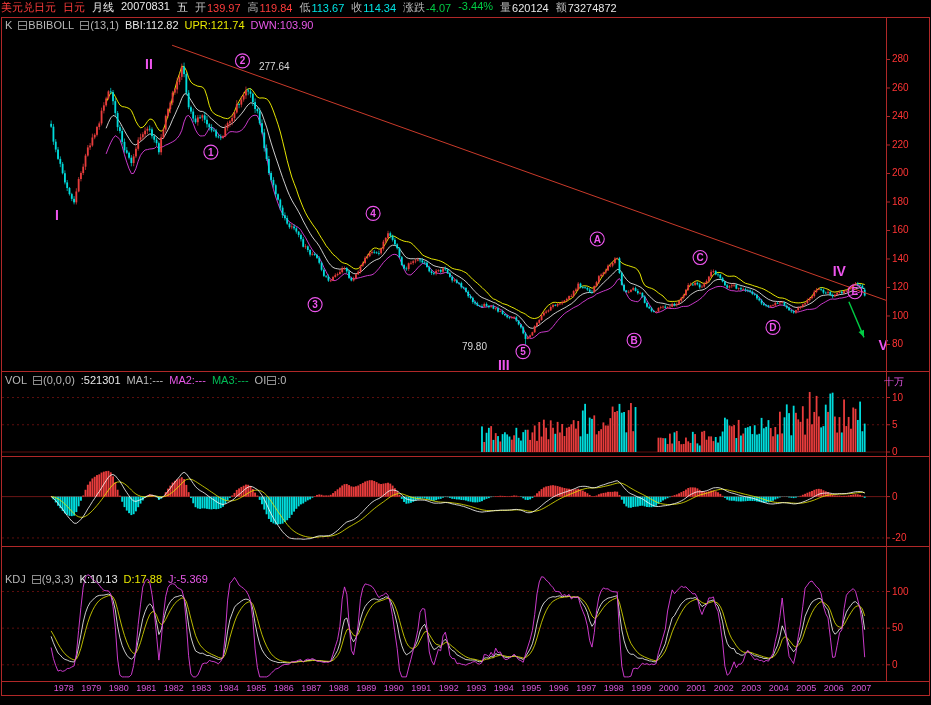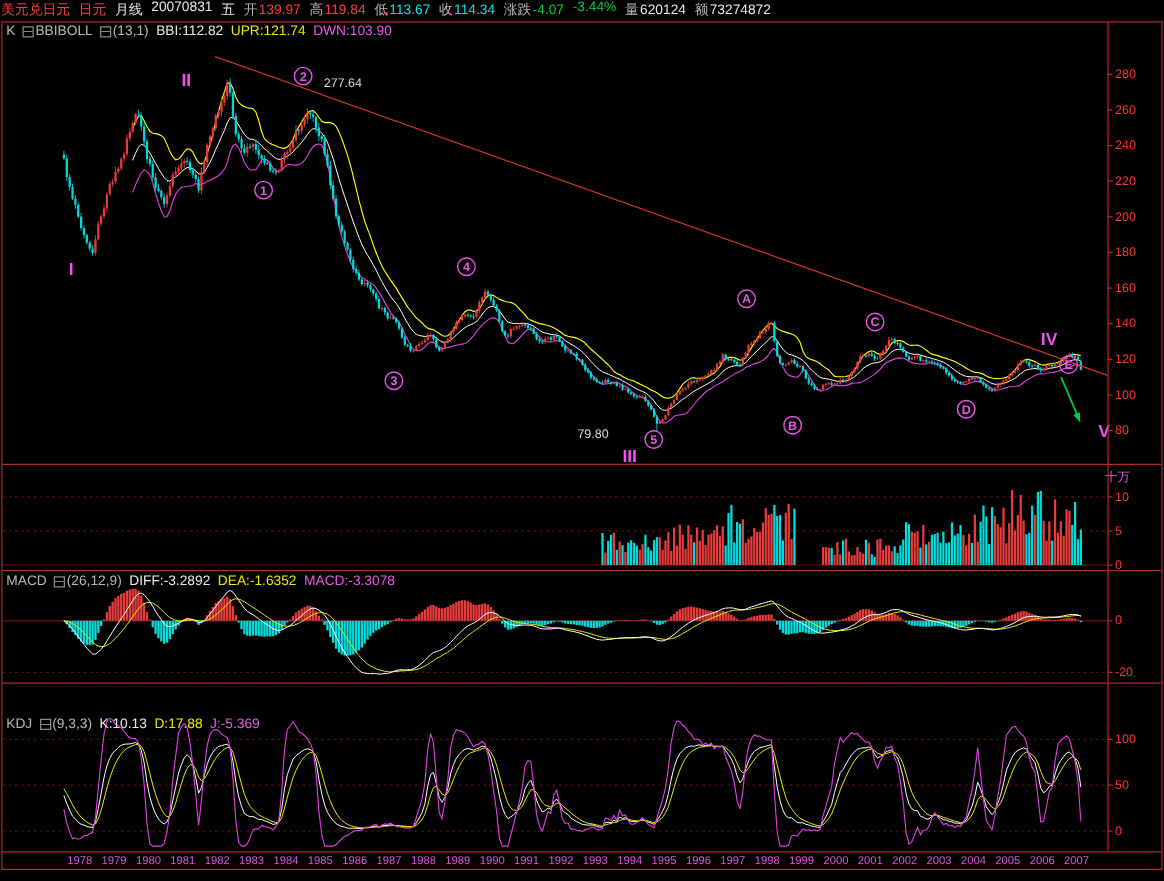--- a/index.html
+++ b/index.html
@@ -70,32 +70,38 @@
       </span>
     <span class="pair">
         <span class="icon-box"></span>
         <span class="c-gray">(13,1)</span>
       </span>
     <span class="c-white">BBI:112.82</span>
     <span class="c-yellow">UPR:121.74</span>
     <span class="c-magenta">DWN:103.90</span>
   </div>
 
+  <div class="labelbar" style="top:374px">
+    <span class="c-gray">VOL</span>
+    <span class="pair">
+        <span class="icon-box"></span>
+        <span class="c-gray">(0,0,0)</span>
+      </span>
+    <span class="c-white">:521301</span>
+    <span class="c-gray">MA1:---</span>
+    <span class="c-magenta">MA2:---</span>
+    <span class="c-dgreen">MA3:---</span>
+    <span class="pair">
+        <span class="c-gray">OI</span>
+        <span class="icon-box"></span>
+        <span class="c-gray">:0</span>
+      </span>
+  </div>
   <span class="unit">十万</span>
 
-  <div class="labelbar" style="top:459px">
-    <span class="c-gray">MACD</span>
-    <span class="pair">
-        <span class="icon-box"></span>
-        <span class="c-gray">(26,12,9)</span>
-      </span>
-    <span class="c-white">DIFF:-3.2892</span>
-    <span class="c-yellow">DEA:-1.6352</span>
-    <span class="c-magenta">MACD:-3.3078</span>
-  </div>
 
   <div class="labelbar" style="top:573px">
     <span class="c-gray">KDJ</span>
     <span class="pair">
         <span class="icon-box"></span>
         <span class="c-gray">(9,3,3)</span>
       </span>
     <span class="c-white">K:10.13</span>
     <span class="c-yellow">D:17.88</span>
     <span class="c-magenta">J:-5.369</span>

